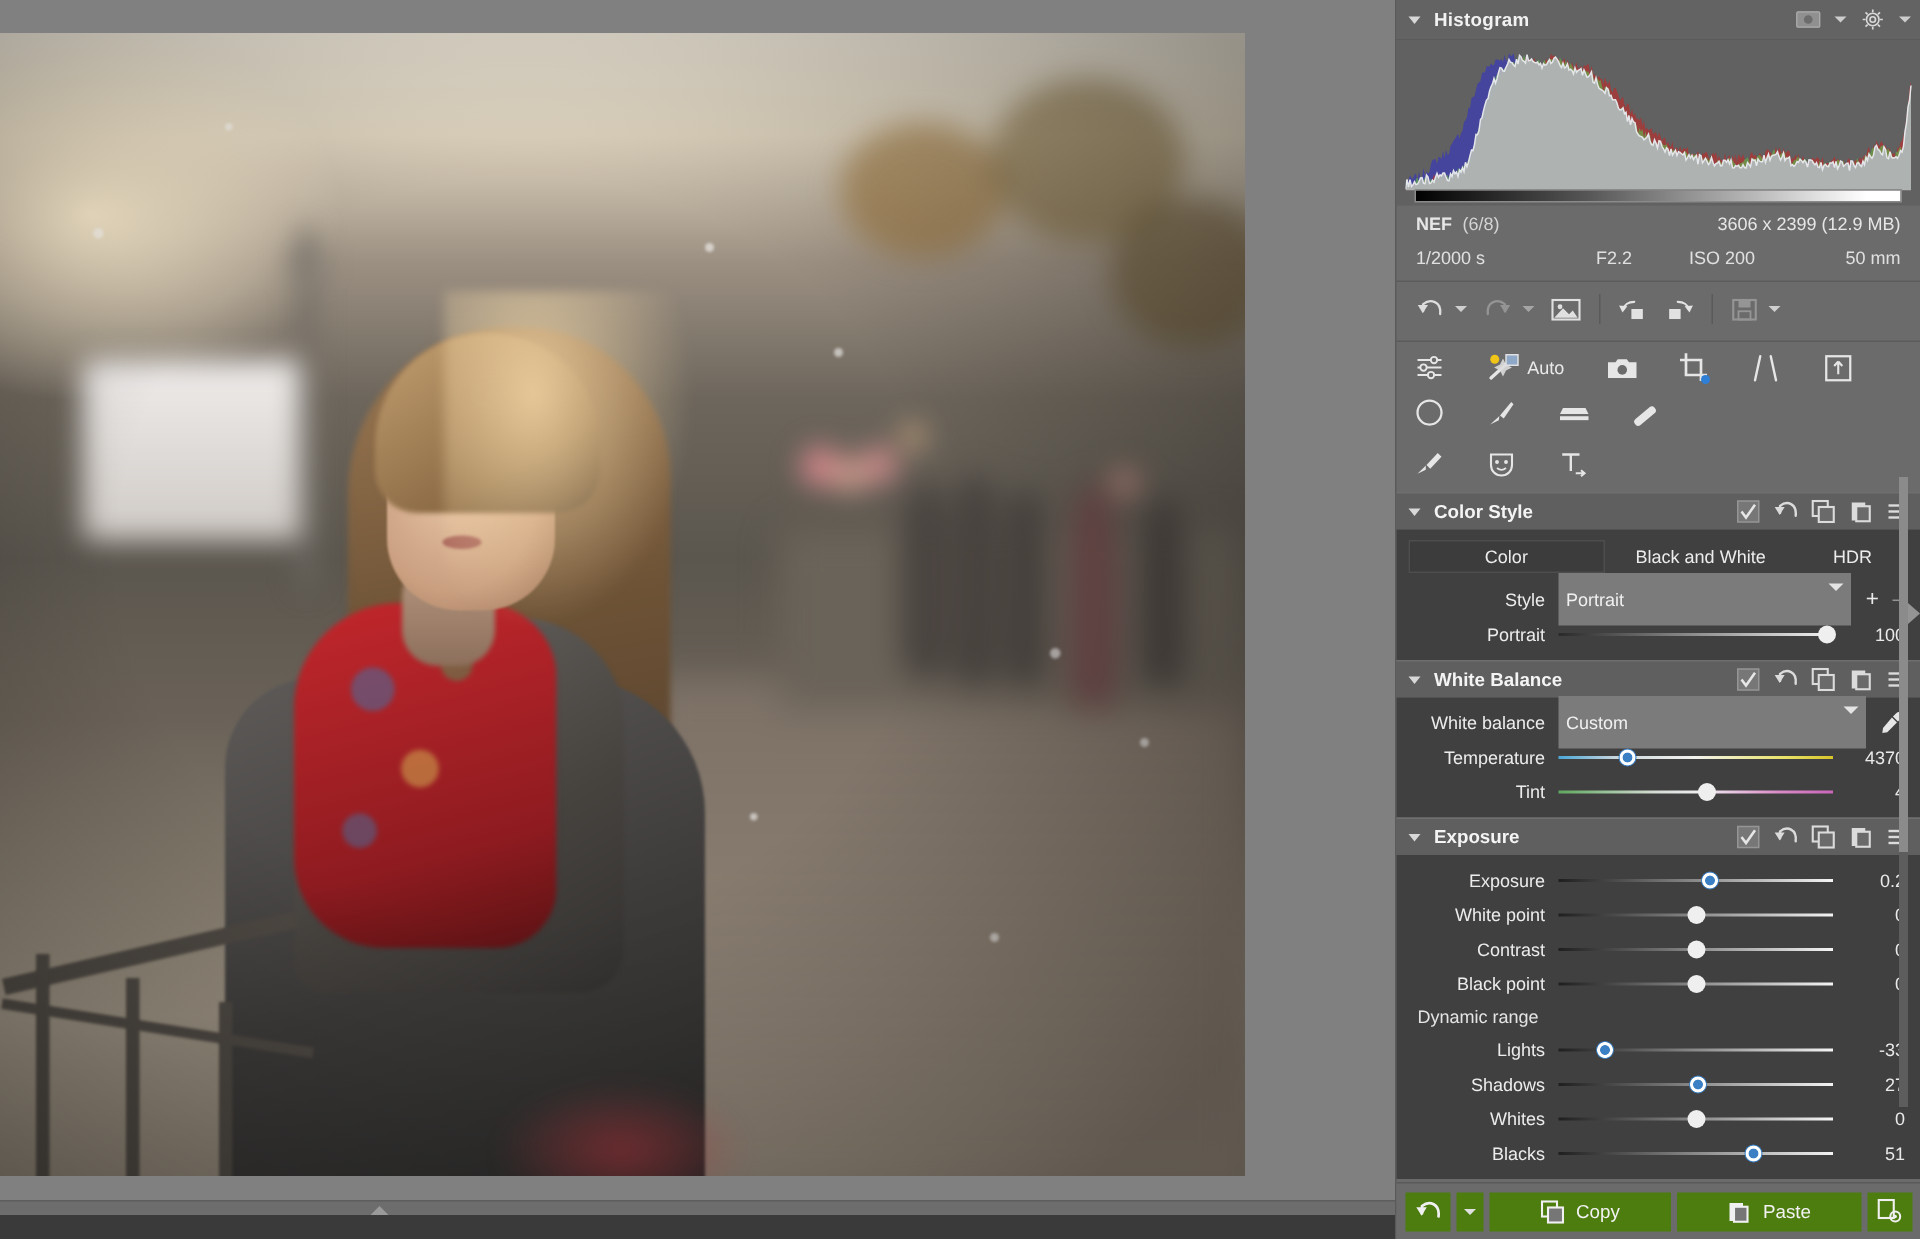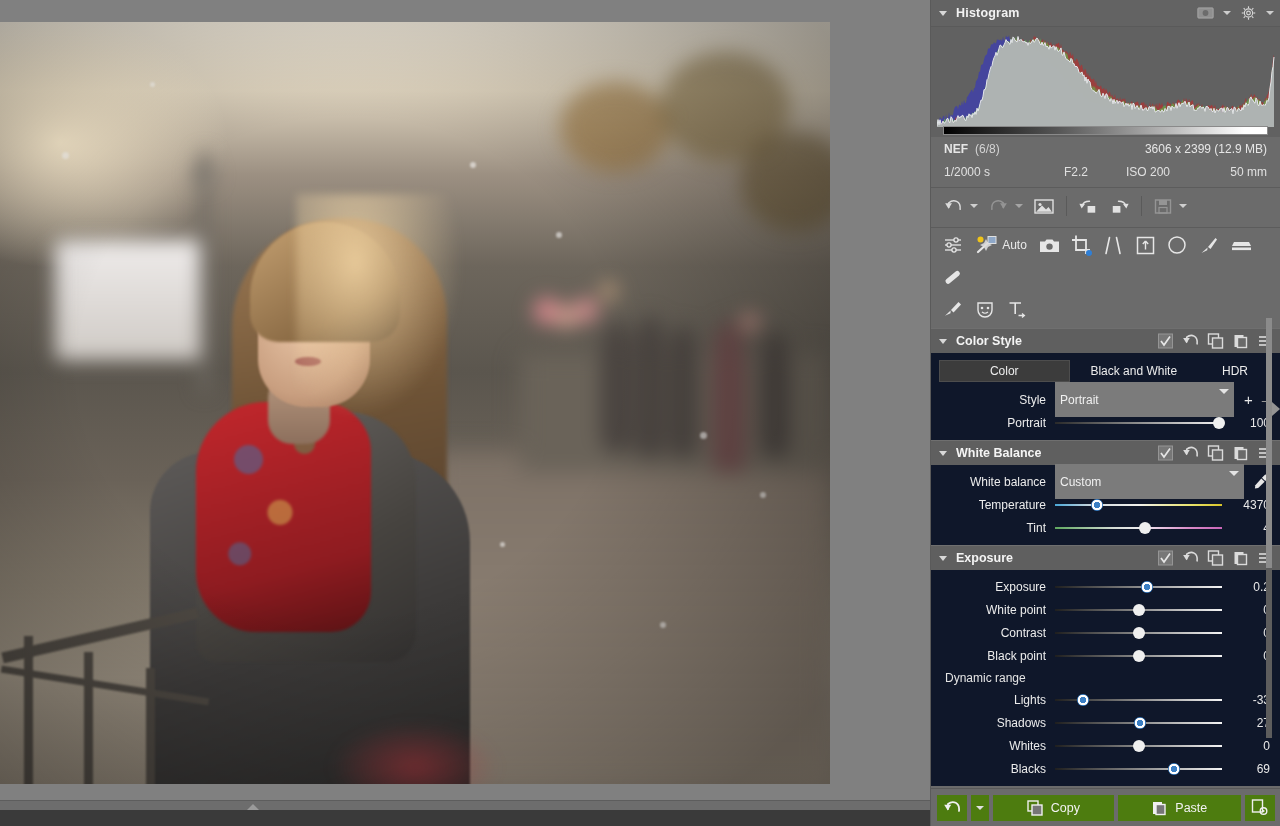--- a/index.html
+++ b/index.html
@@ -209,48 +209,48 @@
 
   .divider { height:1px; background: #5c5c5c; margin: 3px 0 0 0; }
 
   
   #toolbar1 { display:flex; align-items:center; height: 36px; padding: 0 10px; gap: 2px;}
   .tb-btn { display:flex; align-items:center; justify-content:center; height: 26px; padding: 0 3px; cursor:pointer; }
   .tb-caret { width:0;height:0;border-left:4px solid transparent;border-right:4px solid transparent;
               border-top:4.5px solid #cfcfcf; margin: 0 6px 0 2px; cursor:pointer;}
   .tb-sep { width:1px; height:20px; background:#5a5a5a; margin: 0 7px; }
 
-  #toolbar2 { display:flex; align-items:center; flex-wrap: wrap; padding: 4px 10px 6px 10px; gap: 4px 8px; }
+  #toolbar2 { display:flex; align-items:center; flex-wrap: wrap; padding: 4px 10px 6px 10px; gap: 4px 24px; }
   #toolbar2 .tool { position:relative; display:flex; align-items:center; justify-content:center;
                     width: 24px; height: 26px; cursor:pointer; }
   #toolbar2 .tool.wide { width: auto; gap: 3px; }
   .auto-label { font-size: 12px; color:#e9e9e9; padding-left:2px; }
   .badge-dot { position:absolute; width:6px;height:6px;border-radius:50%; }
 
   
   .sec-hdr {
     display:flex; align-items:center; height: 25px; padding: 0 6px 0 8px;
     background: #5f5f5f; border-top:1px solid #6f6f6f;
   }
   .sec-hdr .caret {
     width:0;height:0;border-left:4.5px solid transparent;border-right:4.5px solid transparent;
     border-top:5px solid #d8d8d8; margin-right: 9px; cursor:pointer;
   }
   .sec-hdr .title { font-weight:bold; font-size:12.5px; color:#f4f4f4; }
   .sec-icons { margin-left:auto; display:flex; align-items:center; gap: 8px; }
-  .sec-body { padding: 5px 0 6px 0; background:#0f172a; }
+  .sec-body { padding: 5px 0 6px 0; background:#404040; }
 
   
   .tabs { display:flex; height: 22px; margin: 2px 8px 6px 8px; }
   .tab { flex:1; display:flex; align-items:center; justify-content:center; font-size:12px;
          color:#ececec; cursor:pointer; }
   .tab.active { background:#3c3c3c; border:1px solid #4d4d4d; }
 
   
-  .row { display:flex; align-items:center; height: 23px; padding: 0 10px 0 8px; margin-left: 16px; }
+  .row { display:flex; align-items:center; height: 23px; padding: 0 10px 0 8px; }
   .row .lbl { width: 100px; text-align:right; padding-right: 9px; font-size: 12px; color:#ececec; }
   .row .val { width: 42px; text-align: right; font-size: 12px; color:#e9e9e9; }
 
   .select {
     flex: 1 1 auto; height: 35px; background:#7b7b7b; position:relative;
     display:flex; align-items:center; padding: 0 18px 0 5px; font-size:12px; color:#f0f0f0;
     cursor:pointer;
   }
   .select .dd {
     position:absolute; right: 5px; top: 7px;
@@ -778,21 +778,21 @@
               <div class="knob" style="left: 50%;"></div>
             </div>
             <div class="val">0</div>
           </div>
           <div class="row">
             <div class="lbl">Blacks</div>
             <div class="sl">
               <div class="track" style="background: linear-gradient(90deg, rgb(31, 31, 31), rgb(244, 244, 244));"></div>
               <div class="knob blue" style="left: 71%;"></div>
             </div>
-            <div class="val">69</div>
+            <div class="val">51</div>
           </div>
         </div>
     </div>
 
     <div id="panel-scroll">
       <div class="thumb"></div>
     </div>
     <div id="panel-arrow"></div>
 
     <div id="actionbar">

